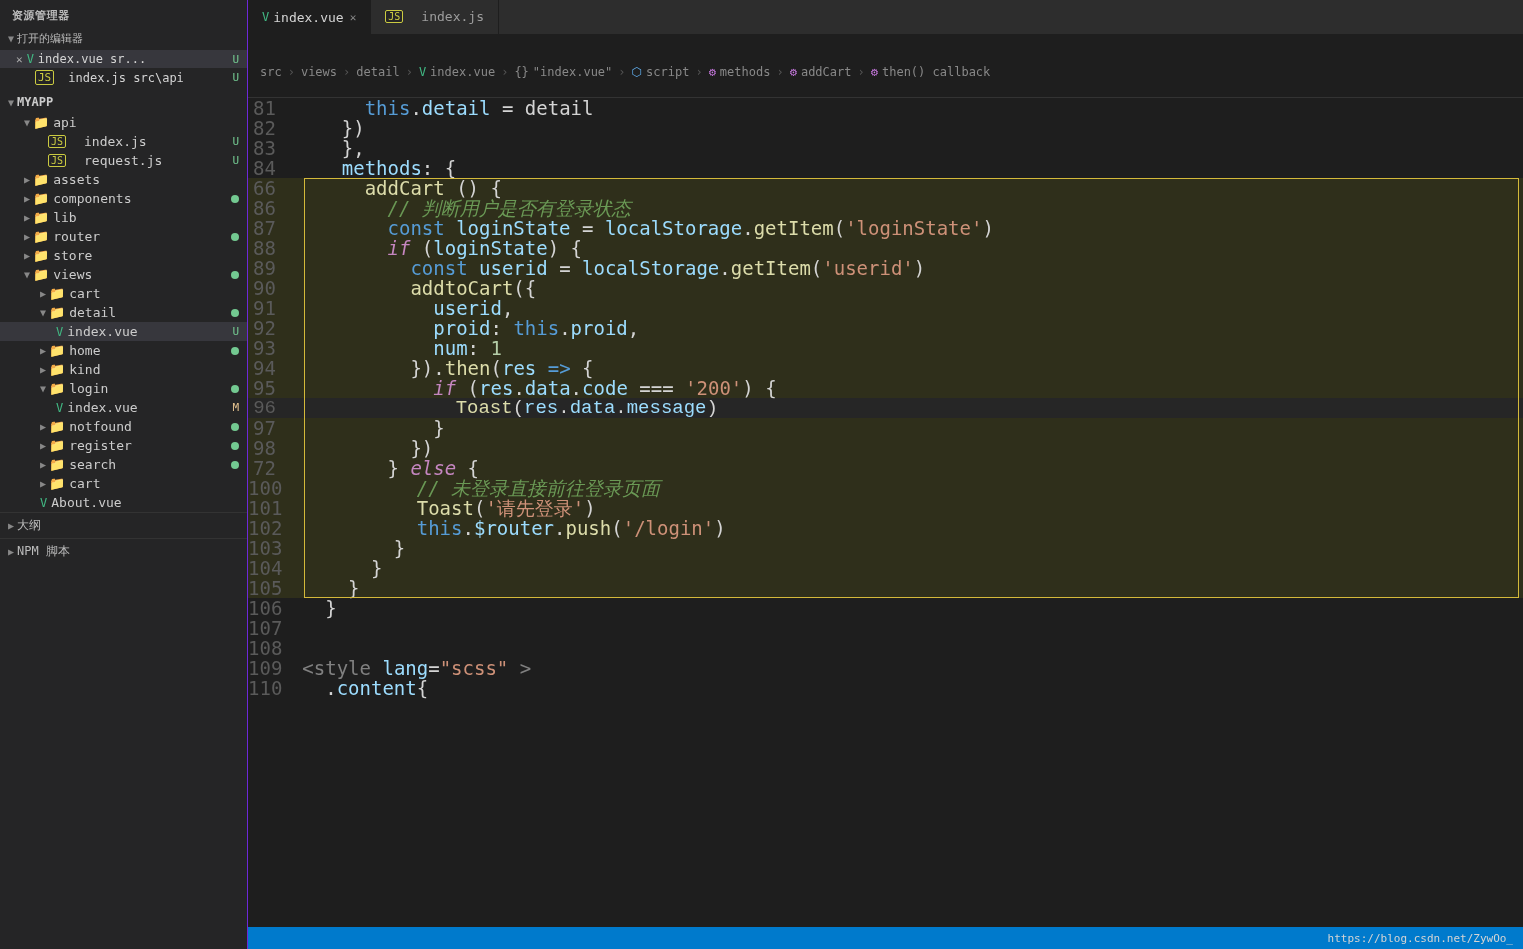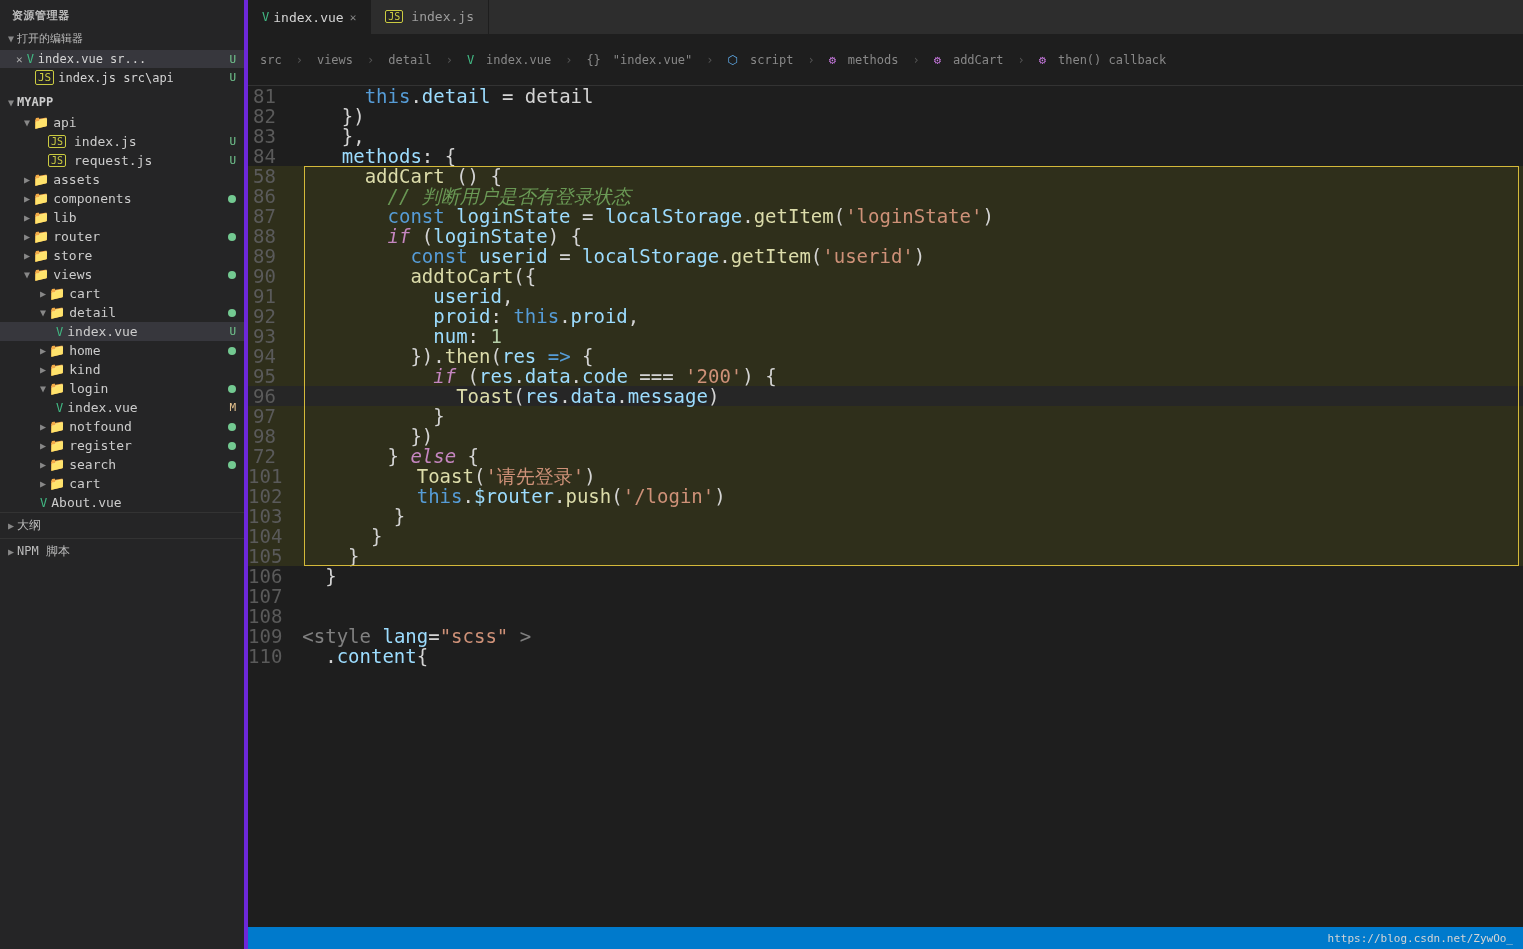--- a/index.html
+++ b/index.html
@@ -16,21 +16,21 @@
 
     
     .sidebar {
       width: 248px;
       min-width: 248px;
       background: #252526;
       display: flex;
       flex-direction: column;
       overflow-y: auto;
       overflow-x: hidden;
-      border-right: 4px solid #6d28d9;
+      border-right: 1px solid #6d28d9;
     }
 
     .sidebar-title {
       font-size: 11px;
       color: #bbb;
       padding: 8px 12px 4px 12px;
       letter-spacing: 0.05em;
       font-weight: bold;
     }
 
@@ -65,21 +65,21 @@
       font-size: 11px;
       margin-left: auto;
     }
     .badge-m {
       color: #e2c08d;
       font-size: 11px;
       margin-left: auto;
     }
 
     .vue-icon { color: #41b883; font-size: 12px; margin-right: 4px; }
-    .js-icon { color: #cbcb41; font-size: 11px; margin-right: 4px; background: #252526; border: 1px solid #cbcb41; padding: 0 2px; border-radius: 2px; }
+    .js-icon { color: #cbcb41; font-size: 11px; margin-right: 14px; background: #252526; border: 1px solid #cbcb41; padding: 0 2px; border-radius: 2px; }
 
     .myapp-header {
       display: flex;
       align-items: center;
       padding: 4px 8px;
       color: #ccc;
       font-size: 12px;
       cursor: pointer;
       font-weight: bold;
       margin-top: 4px;
@@ -149,23 +149,24 @@
 
     
     .breadcrumb {
       display: flex;
       align-items: center;
       padding: 18px 12px;
       background: #1e1e1e;
       font-size: 12px;
       color: #888;
       border-bottom: 1px solid #333;
-      gap: 12px;
+      gap: 4px;
       flex-wrap: nowrap;
       overflow: hidden;
+      margin-top: 12px;
     }
     .breadcrumb span { color: #888; }
     .breadcrumb .sep { color: #555; margin: 0 2px; }
 
     
     .code-editor {
       flex: 1;
       display: flex;
       overflow: auto;
       background: #1e1e1e;
@@ -243,21 +244,21 @@
       cursor: pointer;
       border-top: 1px solid #333;
     }
 
     
     ::-webkit-scrollbar { width: 8px; height: 8px; }
     ::-webkit-scrollbar-track { background: #1e1e1e; }
     ::-webkit-scrollbar-thumb { background: #424242; border-radius: 4px; }
 
     .selected-line { background: rgba(255,255,0,0.08); }
-    .cursor-line { background: rgba(255,255,255,0.04); }
+    .cursor-line { background: rgba(255,255,255,0.04); font-family: Liberation Mono, monospace; }
   </style>
 </head>
 <body>
 
 <div class="sidebar">
 
   <div class="sidebar-title">资源管理器</div>
 
   <div class="open-editors-header">
     <span class="chevron">▼</span>
@@ -485,21 +486,21 @@
 
       <div class="line">
         <span class="ln">84</span>
         <span class="lc">    <span class="prop">methods</span><span class="plain">: {</span></span>
       </div>
 
       <div style="position:relative;">
         <div style="position:absolute;left:56px;right:4px;top:0;bottom:0;border:1px solid #d4b93a;pointer-events:none;z-index:1;"></div>
 
         <div class="line selected-line">
-          <span class="ln">58</span>
+          <span class="ln">66</span>
           <span class="lc">      <span class="fn">addCart</span><span class="plain"> () {</span></span>
         </div>
 
         <div class="line selected-line">
           <span class="ln">86</span>
           <span class="lc">        <span class="cmt">// 判断用户是否有登录状态</span></span>
         </div>
 
         <div class="line selected-line">
           <span class="ln">87</span>
@@ -559,20 +560,24 @@
         <div class="line selected-line">
           <span class="ln">98</span>
           <span class="lc">          <span class="plain">})</span></span>
         </div>
 
         <div class="line selected-line">
           <span class="ln">72</span>
           <span class="lc">        <span class="plain">} </span><span class="kw2">else</span><span class="plain"> {</span></span>
         </div>
 
+        <div class="line selected-line">
+          <span class="ln">100</span>
+          <span class="lc">          <span class="cmt">// 未登录直接前往登录页面</span></span>
+        </div>
 
         <div class="line selected-line">
           <span class="ln">101</span>
           <span class="lc">          <span class="fn">Toast</span><span class="plain">(</span><span class="str">'请先登录'</span><span class="plain">)</span></span>
         </div>
 
         <div class="line selected-line">
           <span class="ln">102</span>
           <span class="lc">          <span class="this">this</span><span class="plain">.</span><span class="prop">$router</span><span class="plain">.</span><span class="fn">push</span><span class="plain">(</span><span class="str">'/login'</span><span class="plain">)</span></span>
         </div>

